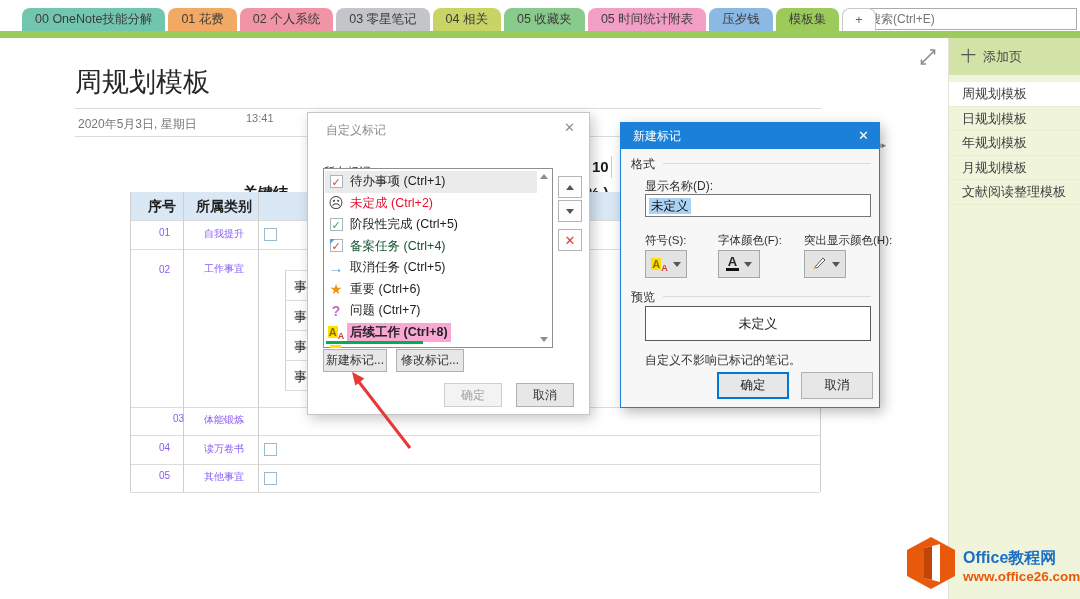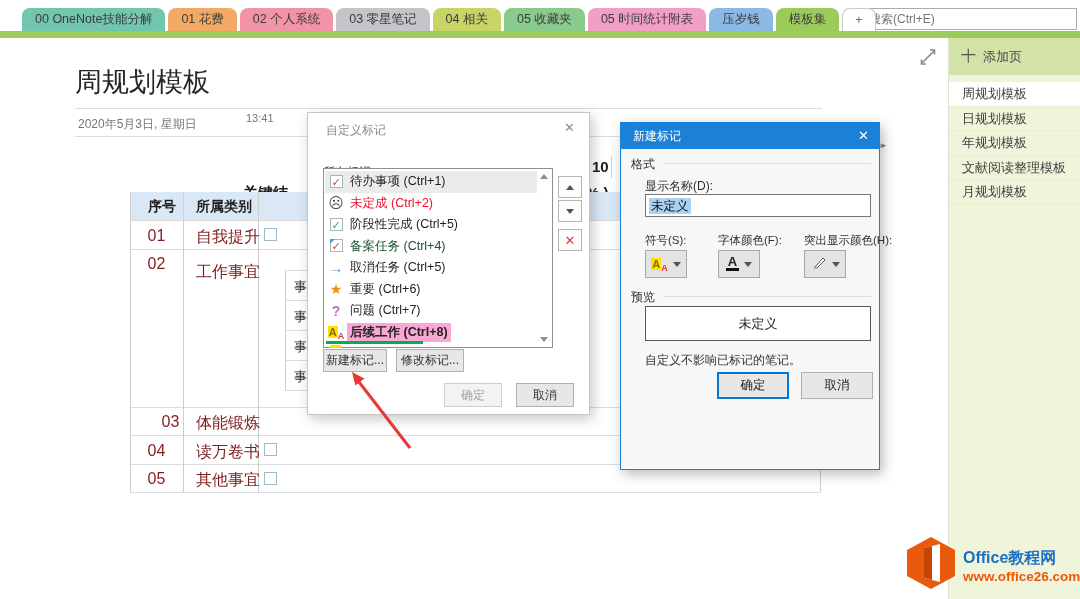--- a/index.html
+++ b/index.html
@@ -35,21 +35,21 @@
   .page-title { position:absolute; left:75px; top:64px; font-size:27px; color:#262626; font-weight:500; z-index:1; }
   .hline { position:absolute; height:1px; background:#dcdcdc; z-index:1; }
   .date { position:absolute; left:78px; top:116px; font-size:12px; color:#767676; z-index:1; }
   .time { position:absolute; left:246px; top:112px; font-size:11px; color:#767676; z-index:1; }
 
   .frag { position:absolute; font-size:15px; font-weight:bold; color:#1c1c1c; z-index:1; }
   .vline { position:absolute; width:1px; background:#cfcfcf; z-index:1; }
 
   .th-bg { position:absolute; left:130px; top:192px; width:690px; height:28px; background:#dae8f5; z-index:1; }
   .th { position:absolute; font-size:14px; font-weight:bold; color:#1f1f1f; z-index:1; }
-  .td { position:absolute; font-size:16px; color:#7f1d1d; z-index:1; }
+  .td { position:absolute; font-size:10px; color:#8b5cf6; z-index:1;margin-left:8px; }
   .td-num { width:53px; text-align:center; }
   .cb { position:absolute; width:13px; height:13px; border:1px solid #9db9cc; background:#fff; z-index:1; }
   .sub-td { position:absolute; font-size:13px; color:#1f1f1f; z-index:1; }
 
   
   .dlg1 { position:absolute; left:307px; top:112px; width:283px; height:303px; background:#fff;
           border:1px solid #c6c6c6; box-shadow:3px 4px 12px rgba(0,0,0,.22); z-index:10; font-size:12px; }
   .dlg1-title { position:absolute; left:18px; top:9px; color:#8c8c8c; font-size:12px; }
   .dlg1-close { position:absolute; left:256px; top:7px; color:#8c8c8c; font-size:13px; cursor:default; }
   .dlg1-label { position:absolute; left:15px; top:51px; color:#333; }
@@ -78,21 +78,21 @@
   .icbox { position:relative; display:inline-block; width:13px; height:13px; border:1px solid #a9b6bf; background:#fff;
            font-size:11px; line-height:12px; text-align:center; }
   .icbox.red { color:#d43d2a; }
   .icbox.green { color:#2faa4a; }
   .corner-flag { position:absolute; left:-1px; top:-1px; width:0; height:0;
                  border-top:5px solid #5b9bd5; border-right:5px solid transparent; }
   .aa-big { background:#ffe000; color:#8a6d00; font-weight:bold; font-size:11px; padding:0 1px; }
   .aa-small { color:#d43d2a; font-weight:bold; font-size:9px; position:relative; top:3px; }
 
   
-  .dlg2 { position:absolute; left:620px; top:122px; width:260px; height:348px; background:#f7f7f7;
+  .dlg2 { position:absolute; left:620px; top:122px; width:260px; height:286px; background:#f7f7f7;
           border:1px solid #1a80d8; box-shadow:3px 4px 12px rgba(0,0,0,.28); z-index:10; font-size:12px; }
   .dlg2-titlebar { position:absolute; left:0; top:0; width:100%; height:26px; display:flex; align-items:center;
                    color:#fff; font-size:12px; padding-left:12px; }
   .dlg2-close { position:absolute; right:10px; top:5px; color:#fff; font-size:13px; }
   .grp-label { position:absolute; font-size:12px; color:#2f2f2f; }
   .grp-line { position:absolute; height:1px; background:#dcdcdc; }
   .dlg2-input { position:absolute; left:24px; top:71px; width:226px; height:23px; background:#fff; border:1px solid #767676; }
   .dlg2-sel { position:absolute; left:3px; top:3px; background:#abd2f2; color:#111; font-size:12.5px; padding:0 2px; line-height:16px; }
   .small-label { position:absolute; font-size:11.5px; color:#2f2f2f; white-space:nowrap; }
   .dd { position:absolute; top:127px; width:42px; height:28px; background:#e3e3e3; border:1px solid #a7a7a7;
@@ -158,21 +158,21 @@
   <div class="hline" style="left:130px; top:492px; width:690px;"></div>
   <div class="vline" style="left:130px; top:192px; height:300px;"></div>
   <div class="vline" style="left:183px; top:192px; height:300px;"></div>
   <div class="vline" style="left:258px; top:192px; height:300px;"></div>
   <div class="vline" style="left:820px; top:192px; height:300px;"></div>
 
   <div class="td td-num" style="left:130px; top:227px;">01</div>
   <div class="td" style="left:196px; top:227px;">自我提升</div>
   <div class="cb" style="left:264px; top:228px;"></div>
 
-  <div class="td td-num" style="left:130px; top:255px;">02</div>
+  <div class="td td-num" style="left:130px; top:264px;">02</div>
   <div class="td" style="left:196px; top:262px;">工作事宜</div>
 
   <div class="vline" style="left:285px; top:270px; height:120px;"></div>
   <div class="vline" style="left:420px; top:270px; height:120px;"></div>
   <div class="hline" style="left:285px; top:270px; width:135px;"></div>
   <div class="hline" style="left:285px; top:300px; width:135px;"></div>
   <div class="hline" style="left:285px; top:330px; width:135px;"></div>
   <div class="hline" style="left:285px; top:360px; width:135px;"></div>
   <div class="hline" style="left:285px; top:390px; width:135px;"></div>
   <div class="sub-td" style="left:294px; top:278px;">事项1</div>
@@ -202,22 +202,22 @@
 
   <div class="sidebar">
     <div class="addpage">
       <span class="plus">十</span>
       <span>添加页</span>
     </div>
     <div class="pagelist">
       <div class="pageitem selected">周规划模板</div>
       <div class="pageitem">日规划模板</div>
       <div class="pageitem">年规划模板</div>
+      <div class="pageitem">月规划模板</div>
       <div class="pageitem">文献阅读整理模板</div>
-      <div class="pageitem">月规划模板</div>
     </div>
   </div>
 
   <div class="dlg1">
     <div class="dlg1-title">自定义标记</div>
     <div class="dlg1-close">✕</div>
     <div class="dlg1-label">所有标记:</div>
 
     <div class="listbox">
       <div class="lb-item lb-sel" style="top:2px;">

